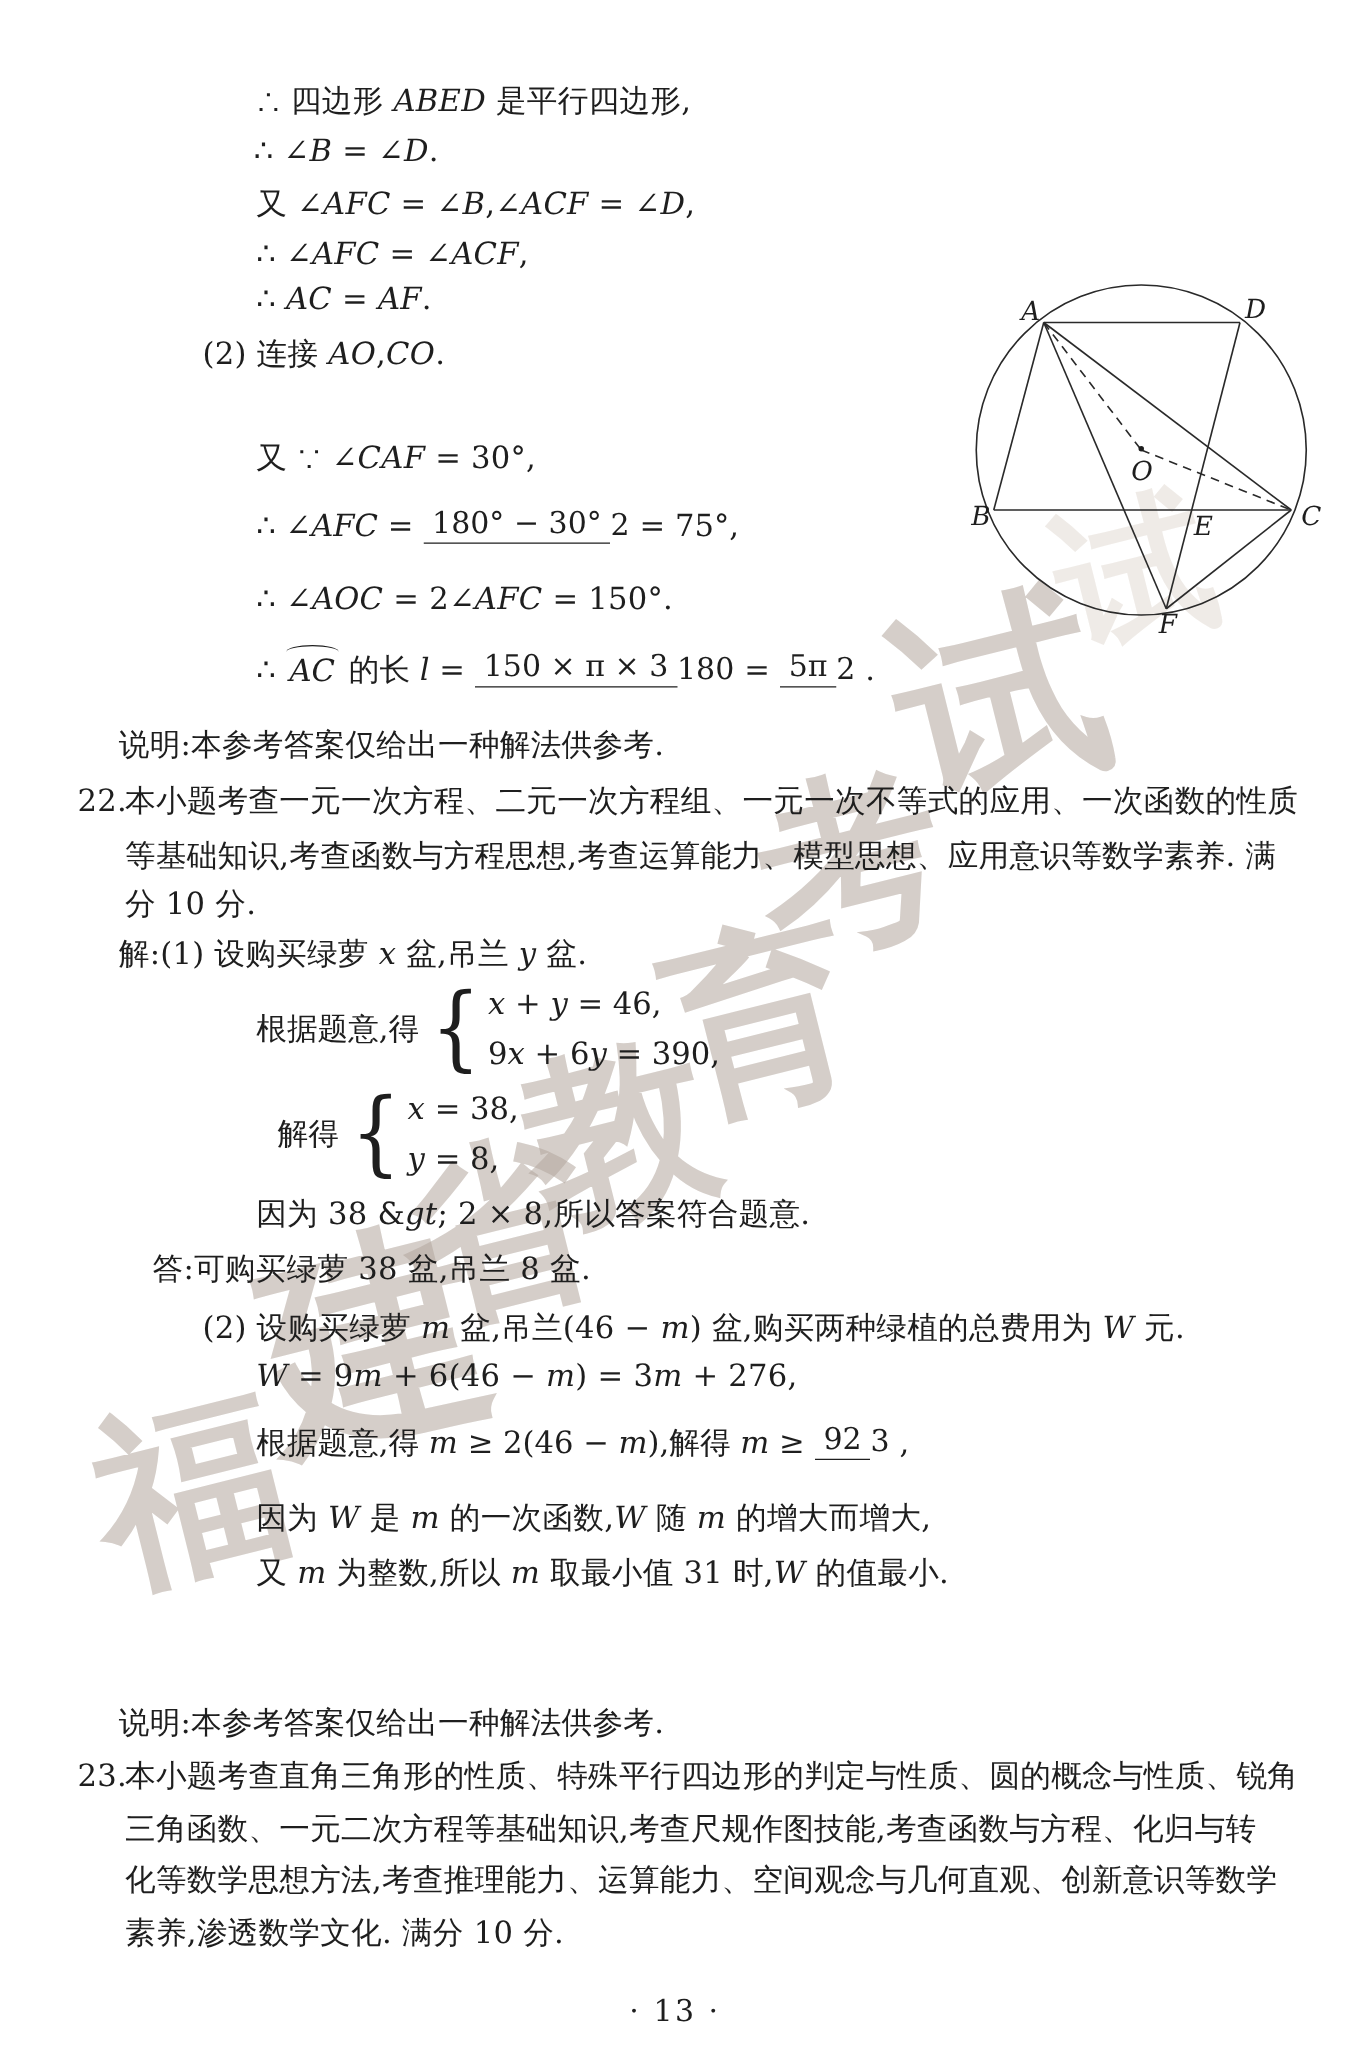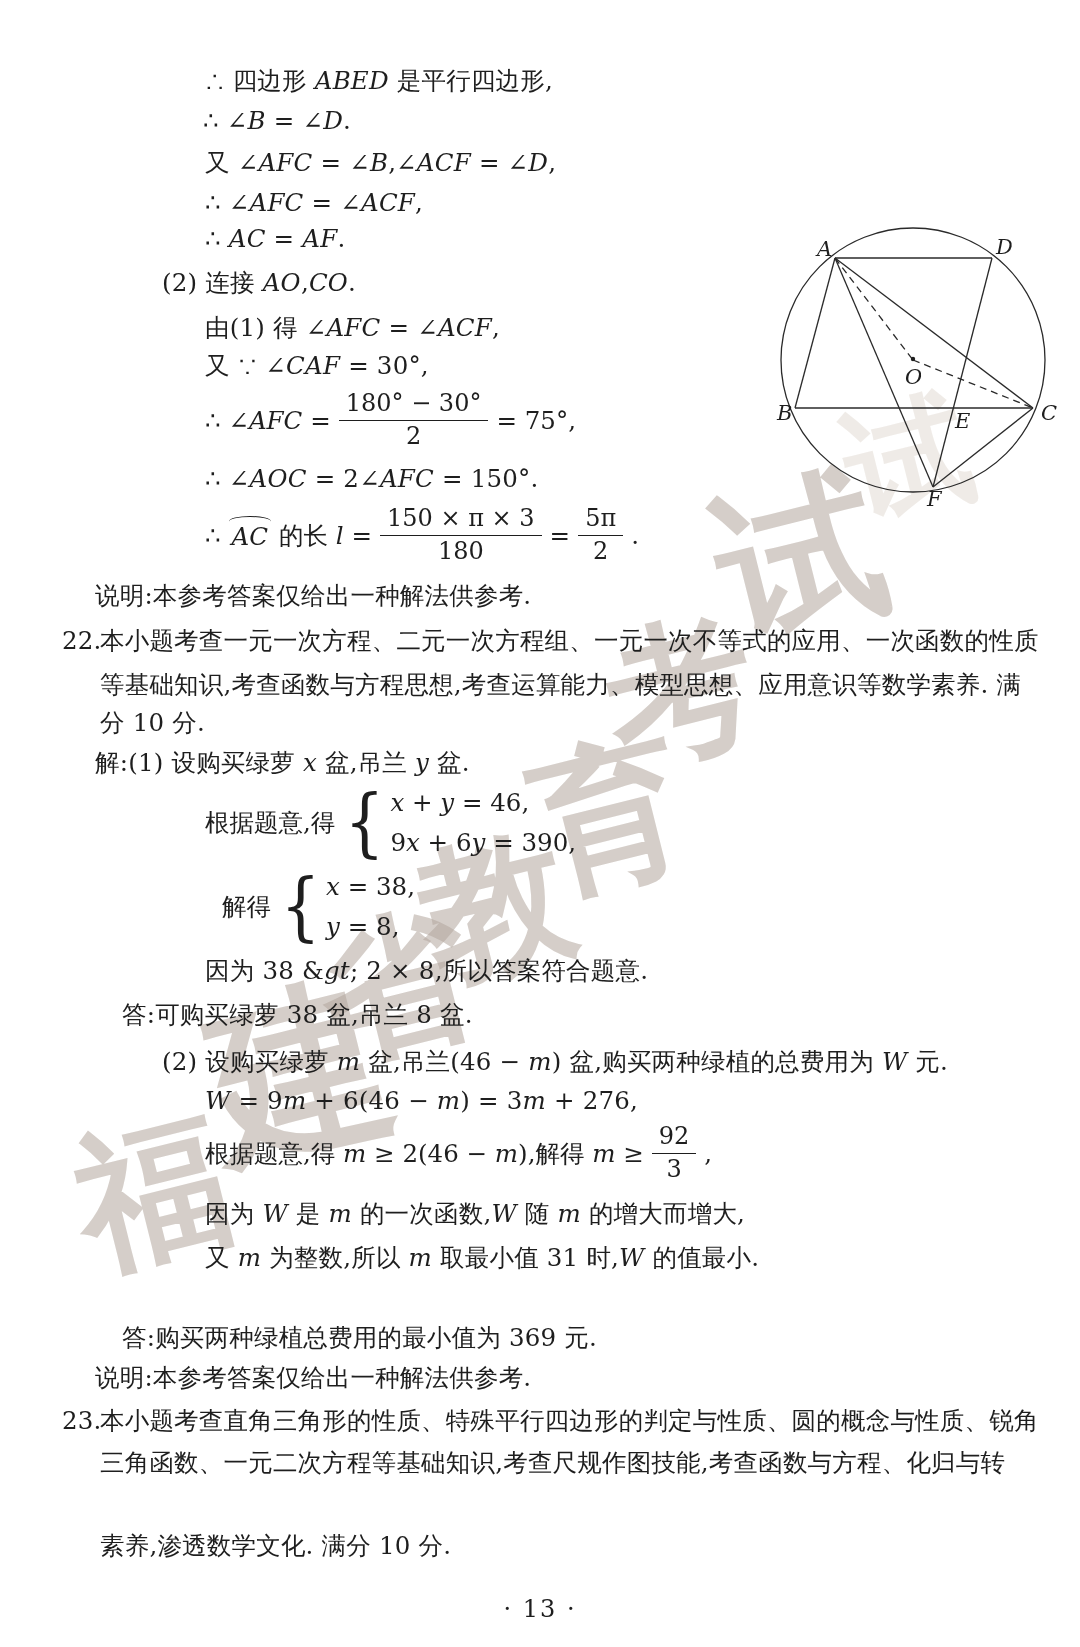--- a/index.html
+++ b/index.html
@@ -14,21 +14,21 @@
   .wm3{left:395px;top:985px;}
   .wm4{left:495px;top:905px;}
   .wm5{left:610px;top:815px;}
   .wm6{left:680px;top:690px;}
   .wm7{left:800px;top:556px;font-size:165px;}
   .wm-faint{left:908px;top:458px;font-size:125px;color:#ece7e2;opacity:.8;}
   
   .ln{position:absolute;z-index:2;font-size:24.5px;line-height:27px;white-space:nowrap;letter-spacing:.2px;}
   .fracline{position:absolute;z-index:2;display:flex;align-items:center;column-gap:8px;
             height:70px;font-size:24.5px;white-space:nowrap;}
-  .frac{display:inline-flex;flex-direction:column;align-items:center;text-align:right;font-size:24px;line-height:1.15;}
+  .frac{display:inline-flex;flex-direction:row;align-items:center;text-align:right;font-size:24px;line-height:1.15;}
   .frac .num{display:block;padding:0 7px 2px;border-bottom:1.7px solid #1e1e1e;}
   .frac .den{display:block;padding-top:2px;}
   .sys{position:absolute;z-index:2;display:flex;align-items:center;font-size:24.5px;white-space:nowrap;}
   .brace{font-size:74px;font-weight:200;line-height:.9;margin:0 2px 0 6px;transform:scaleX(.85);
          font-family:"DejaVu Serif",serif;}
   .sys-rows{display:flex;flex-direction:column;gap:11px;}
   .archat{position:relative;display:inline-block;padding:3px 3px 0;}
   .archat::before{content:"";position:absolute;left:0;right:0;top:-3px;height:10px;
                   border-top:1.8px solid #1e1e1e;border-radius:50% 50% 0 0;}
   i{font-style:italic;}
@@ -51,21 +51,20 @@
     <span class="wm wm7">试</span>
     <span class="wm wm-faint">试</span>
   </div>
 
   <div class="ln m" style="left:205px;top:67px">∴ 四边形 <i>ABED</i> 是平行四边形,</div>
   <div class="ln m" style="left:203px;top:107px">∴ ∠<i>B</i> = ∠<i>D</i>.</div>
   <div class="ln m" style="left:205px;top:149px">又 ∠<i>AFC</i> = ∠<i>B</i>,∠<i>ACF</i> = ∠<i>D</i>,</div>
   <div class="ln m" style="left:205px;top:189px">∴ ∠<i>AFC</i> = ∠<i>ACF</i>,</div>
   <div class="ln m" style="left:205px;top:225px">∴ <i>AC</i> = <i>AF</i>.</div>
   <div class="ln m" style="left:162px;top:269px">(2) 连接 <i>AO</i>,<i>CO</i>.</div>
-  <div class="ln m" style="left:205px;top:314px">由(1) 得 ∠<i>AFC</i> = ∠<i>ACF</i>,</div>
   <div class="ln m" style="left:205px;top:352px">又 ∵ ∠<i>CAF</i> = 30°,</div>
 
   <div class="fracline" style="left:205px;top:385px">
     <span class="m">∴ ∠<i>AFC</i> =</span>
     <span class="frac">
       <span class="num m">180° − 30°</span>
       <span class="den m">2</span>
     </span>
     <span class="m">= 75°,</span>
   </div>
@@ -146,23 +145,23 @@
     <span class="m">根据题意,得 <i>m</i> ≥ 2(46 − <i>m</i>),解得 <i>m</i> ≥</span>
     <span class="frac">
       <span class="num m">92</span>
       <span class="den m">3</span>
     </span>
     <span class="m">,</span>
   </div>
 
   <div class="ln m" style="left:205px;top:1200px">因为 <i>W</i> 是 <i>m</i> 的一次函数,<i>W</i> 随 <i>m</i> 的增大而增大,</div>
   <div class="ln m" style="left:205px;top:1244px">又 <i>m</i> 为整数,所以 <i>m</i> 取最小值 31 时,<i>W</i> 的值最小.</div>
-  <div class="ln m" style="left:122px;top:1324px">答:购买两种绿植总费用的最小值为 369 元.</div>
   <div class="ln" style="left:95px;top:1364px">说明:本参考答案仅给出一种解法供参考.</div>
 
   <div class="ln" style="left:62px;top:1407px">23.</div>
   <div class="ln" style="left:100px;top:1449px">三角函数、一元二次方程等基础知识,考查尺规作图技能,考查函数与方程、化归与转</div>
   <div class="ln" style="left:100px;top:1407px">本小题考查直角三角形的性质、特殊平行四边形的判定与性质、圆的概念与性质、锐角</div>
+  <div class="ln" style="left:100px;top:1490px">化等数学思想方法,考查推理能力、运算能力、空间观念与几何直观、创新意识等数学</div>
   <div class="ln" style="left:100px;top:1532px">素养,渗透数学文化. 满分 10 分.</div>
 
   <div class="pageno">· 13 ·</div>
 
 </div>
 
 </body></html>

